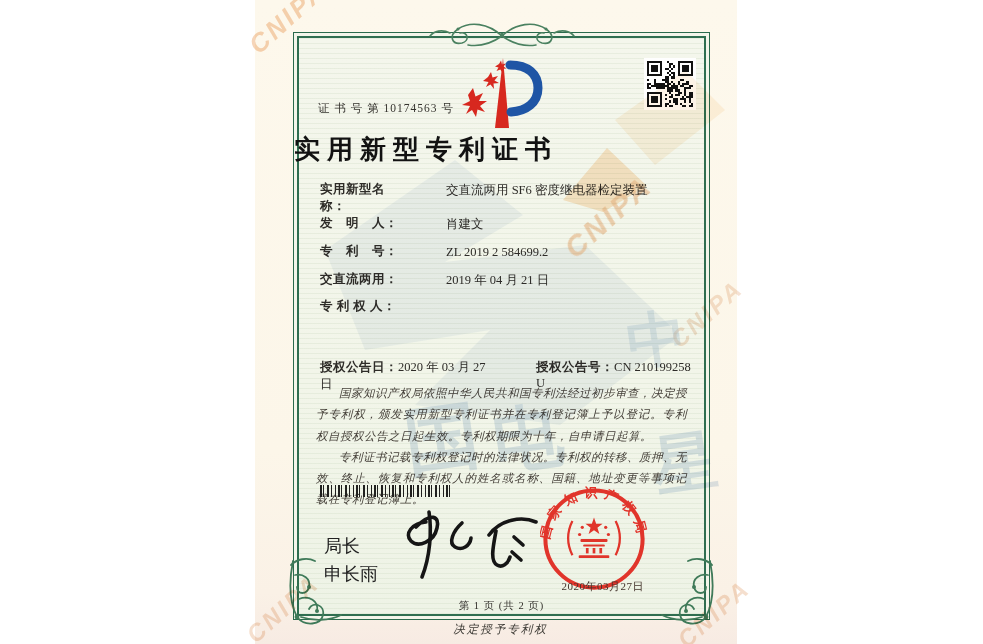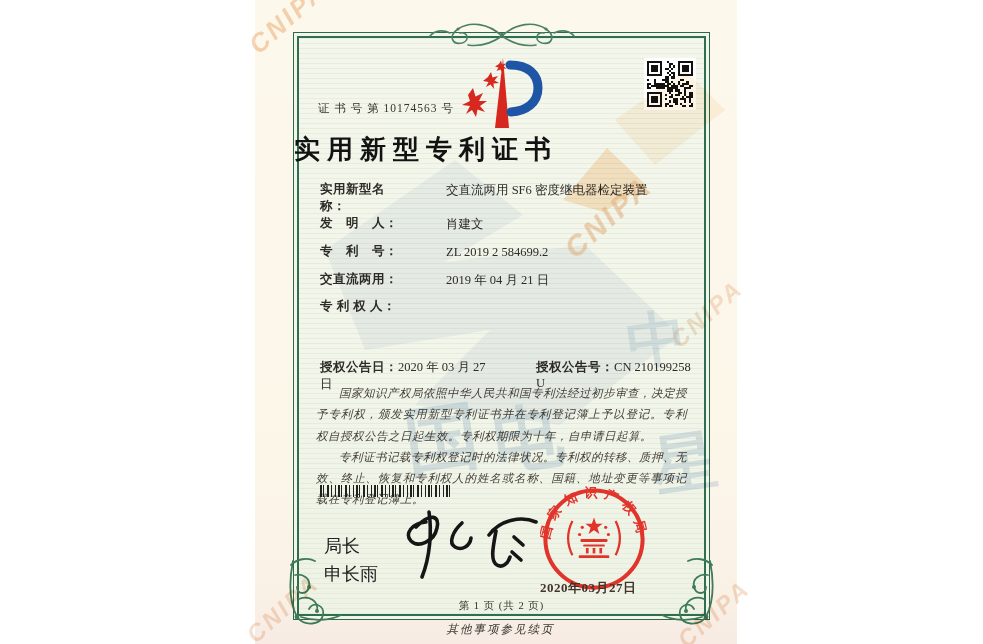--- a/index.html
+++ b/index.html
@@ -47,22 +47,22 @@
        #20201e 0 2px,rgba(0,0,0,0) 2px 3px,#20201e 3px 4px,rgba(0,0,0,0) 4px 7px,
        #20201e 7px 9px,rgba(0,0,0,0) 9px 11px,#20201e 11px 12px,rgba(0,0,0,0) 12px 15px,
        #20201e 15px 16px,rgba(0,0,0,0) 16px 18px);}
   
   .director{position:absolute;left:30px;top:500px;font-family:"Liberation Sans",sans-serif;
             font-size:18px;color:#222;line-height:1.55;}
   .signature{position:absolute;left:92px;top:474px;width:170px;height:80px;}
   
   .seal{position:absolute;left:246px;top:452px;width:108px;height:108px;}
   .seal svg{position:absolute;inset:0;opacity:.92;}
-  .seal-date{position:absolute;left:0;right:4px;top:94px;text-align:left;
-             font-size:13px;font-weight:bold;color:#43332b;letter-spacing:.5px;
+  .seal-date{position:absolute;left:0;right:4px;top:94px;text-align:right;
+             font-size:11px;font-weight:normal;color:#43332b;letter-spacing:.5px;
              font-family:"Liberation Serif",serif;}
   
   .pagenum{position:absolute;left:0;right:0;top:566px;text-align:center;
            font-size:10.5px;color:#33312c;letter-spacing:1px;}
   .contnote{position:absolute;left:38px;width:415px;top:622px;text-align:center;
             font-size:11.5px;font-style:italic;color:#3c3a34;letter-spacing:2px;z-index:4;}
   
   .orn-top{position:absolute;left:50%;top:-14px;transform:translateX(-50%);z-index:4;}
   .orn-bl{position:absolute;left:-7px;bottom:-8px;z-index:4;}
   .orn-br{position:absolute;right:-7px;bottom:-8px;z-index:4;transform:scaleX(-1);}
@@ -345,21 +345,21 @@
             <path d="M84,40 C90,52 90,66 84,78" stroke="#e0251c" stroke-width="2.5" fill="none"></path>
           </g>
         </svg>
         <div class="seal-date">2020年03月27日</div>
       </div>
 
       <div class="pagenum">第 1 页 (共 2 页)</div>
     </div>
   </div>
 
-  <div class="contnote">其他事项参见续页</div>
+  <div class="contnote">决定授予专利权</div>
 
   <div class="wm-layer">
     <svg width="482" height="644" viewBox="0 0 482 644" style="position:absolute;inset:0">
       <g opacity="0.5">
         <polygon points="308,200 352,148 392,186 348,212" fill="#f8cf9d"></polygon>
         <path d="M70,250 L200,160 L268,215 L190,262 L330,245 L425,335 L305,425 L160,405 L235,330 L110,350 Z" fill="#ccd9ea" opacity=".55"></path>
         <path d="M360,120 L430,70 L470,110 L400,165 Z" fill="#f9d8ae" opacity=".6"></path>
       </g>
     </svg>
     <span class="wm-cnipa" style="left:-14px;top:2px;font-size:26px">CNIPA</span>

